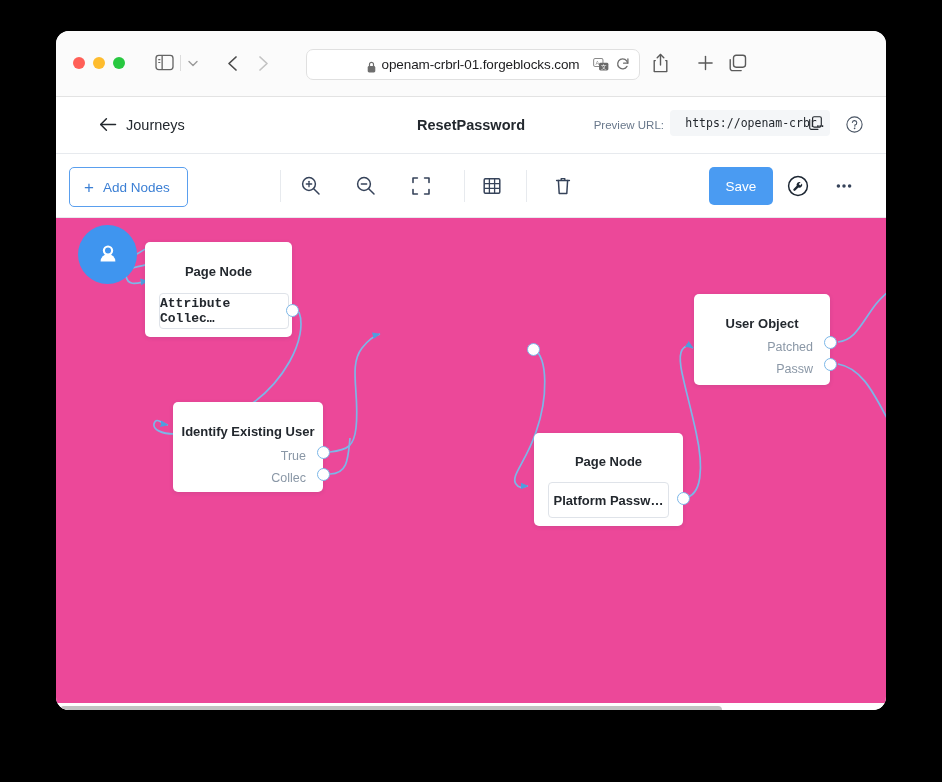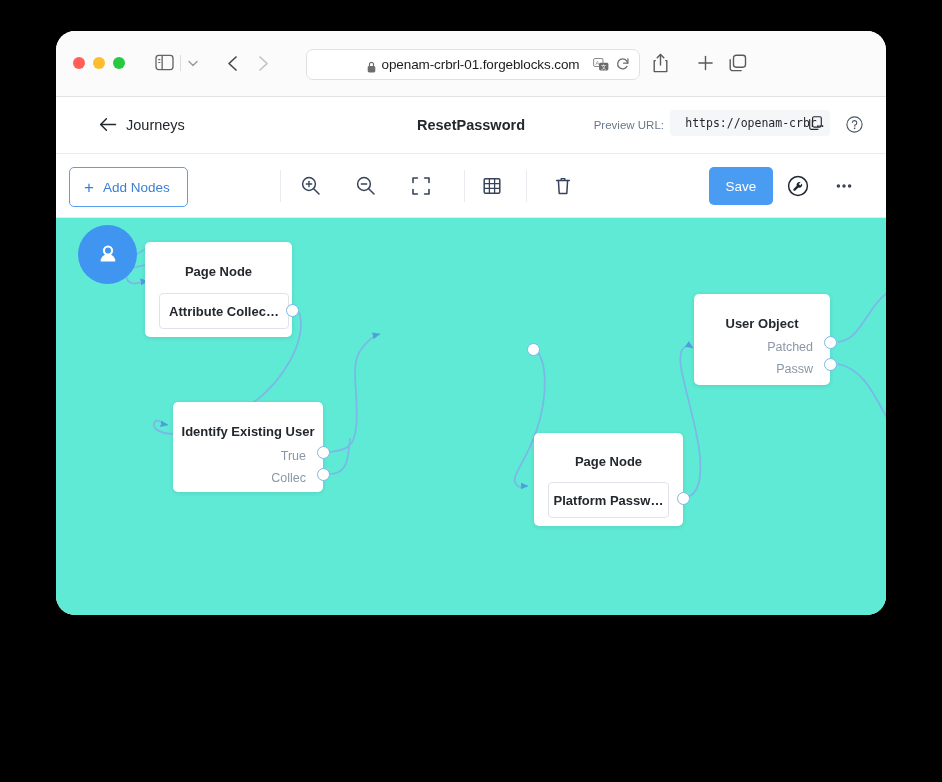--- a/index.html
+++ b/index.html
@@ -19,23 +19,23 @@
     height: 782px;
     background: #000000;
   }
 
   
   .browser-window {
     position: absolute;
     left: 56px;
     top: 31px;
     width: 830px;
-    height: 584px;
-    background: #ffffff;
-    border-radius: 19px;
+    height: 679px;
+    background: #ffffff;
+    border-radius: 13px;
     overflow: hidden;
     box-shadow: 0 10px 40px rgba(0,0,0,0.45);
   }
 
   
   .chrome {
     position: relative;
     height: 65px;
     background: #fbfbfb;
     border-bottom: 1px solid #e3e3e3;
@@ -196,21 +196,21 @@
     position: absolute; right: 30px; top: 20px;
     width: 24px; height: 24px;
     cursor: pointer;
     color: #36435a;
   }
 
   
   .canvas {
     position: relative;
     height: 485px;
-    background: #5eead4;
+    background: #ec4899;
     overflow: hidden;
   }
   .canvas-svg {
     position: absolute; left: 0; top: 0;
     width: 830px; height: 485px;
   }
 
   
   .node {
     position: absolute;
@@ -496,21 +496,21 @@
 
       <div class="start-node">
         <svg viewBox="0 0 26 26" width="26" height="26">
           <circle cx="13" cy="8.6" r="4.1" fill="none" stroke="#ffffff" stroke-width="2.2"></circle>
           <path d="M5.6 19.4 a7.4 7.4 0 0 1 14.8 0 z" fill="#ffffff"></path>
         </svg>
       </div>
 
       <div class="node" style="left:89px; top:24px; width:147px; height:95px;">
         <div class="node-title" style="margin-top:22px;">Page Node</div>
-        <div class="inner-chip" style="margin:14px 3px 0 14px; height:34px;">Attribute Collec…</div>
+        <div class="inner-chip" style="margin:14px 3px 0 14px; height:34px;font-family:Liberation Mono, monospace;">Attribute Collec…</div>
       </div>
       <div class="port" style="left:230px; top:86px;"></div>
 
       <div class="node" style="left:117px; top:184px; width:150px; height:90px;">
         <div class="node-title" style="margin-top:22px;">Identify Existing User</div>
         <div class="outcome" style="top:47px;">True</div>
         <div class="outcome" style="top:69px;">Collec</div>
       </div>
       <div class="port" style="left:261px; top:228px;"></div>
       <div class="port" style="left:261px; top:250px;"></div>

